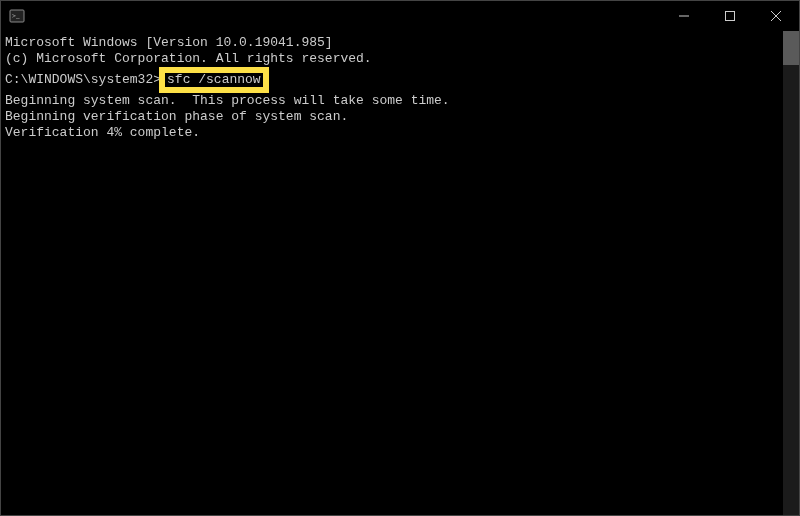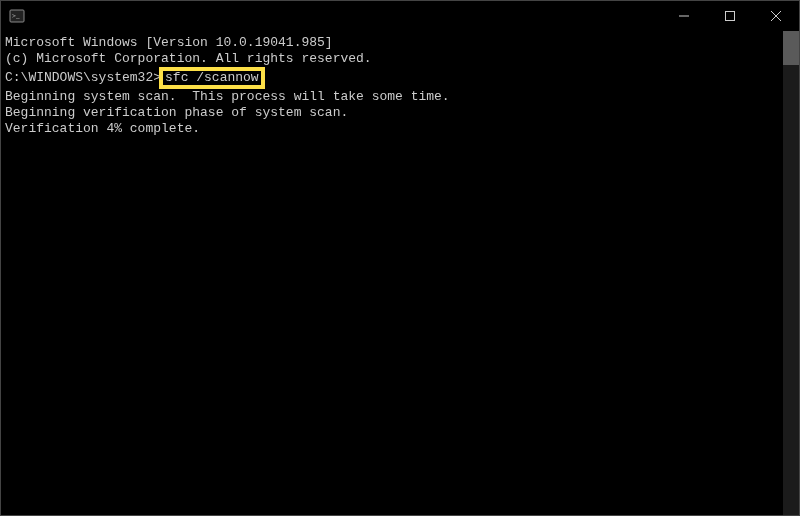--- a/index.html
+++ b/index.html
@@ -72,21 +72,21 @@
     }
     .scroll-thumb {
       position: absolute;
       top: 0;
       left: 0;
       right: 0;
       height: 34px;
       background: #5a5a5a;
     }
     .highlight {
-      border: 4px solid #fde047;
+      border: 6px solid #fde047;
       padding: 0 2px;
       display: inline-block;
       line-height: 14px;
       margin-left: -2px;
     }
     .line { display: block; }
   </style>
 </head>
 <body>
 

